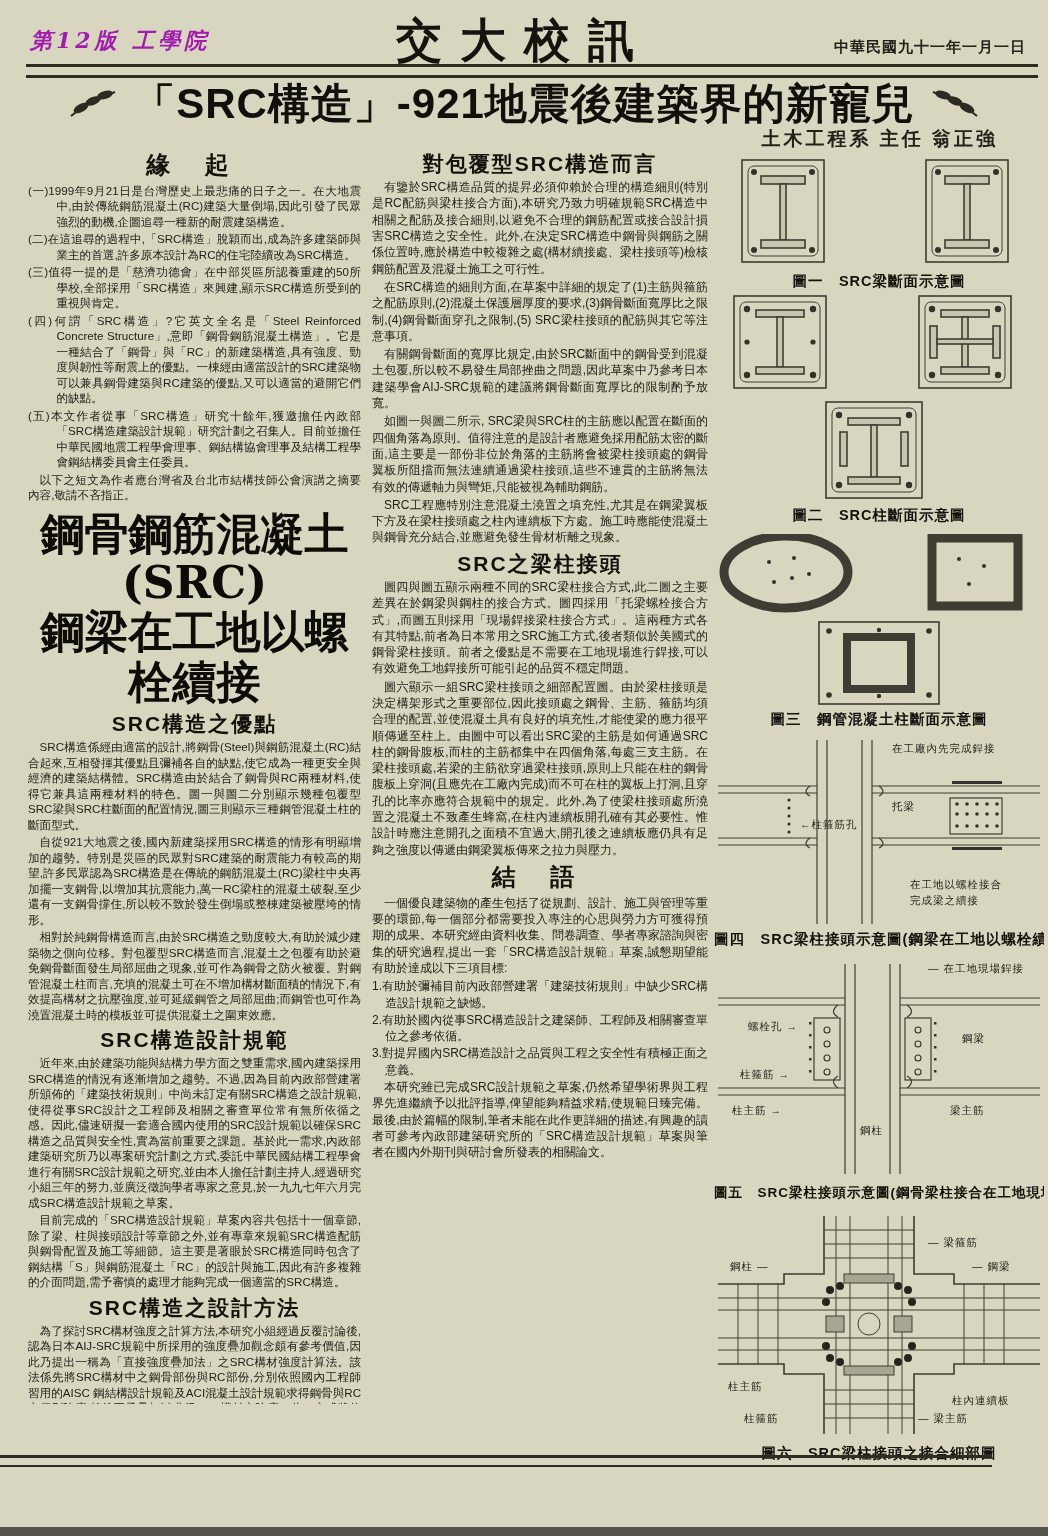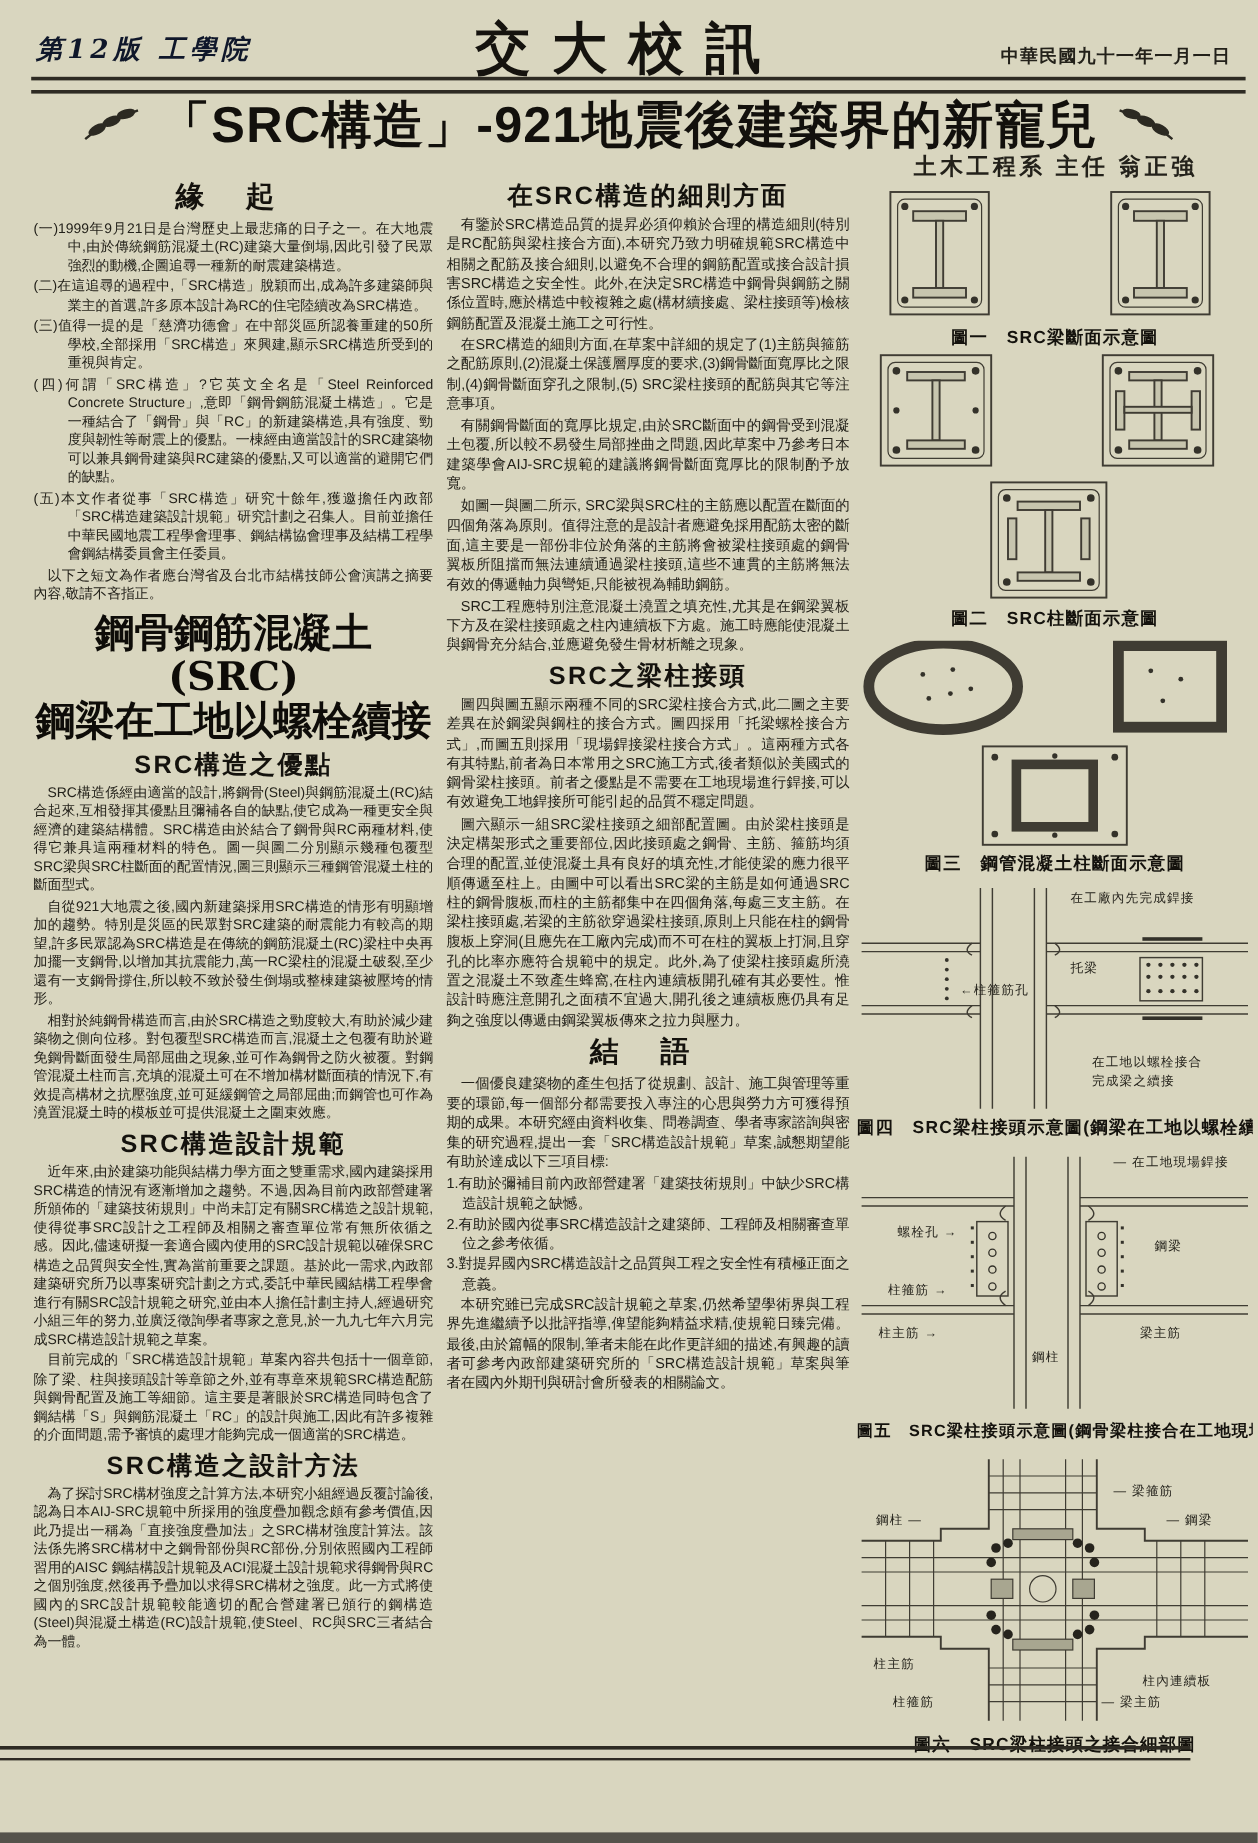--- a/index.html
+++ b/index.html
@@ -1,41 +1,41 @@
 <!DOCTYPE html>
 <html><head>
 <meta charset="utf-8">
 <style>
   html,body{margin:0;padding:0;}
   body{width:1048px;height:1536px;background:#d9d6bf;position:relative;overflow:hidden;
        font-family:"Liberation Sans",sans-serif;color:#23211a;}
   .page{position:absolute;inset:0;}
   
   .edition{position:absolute;left:30px;top:26px;font-family:"DejaVu Serif",serif;
-           font-style:italic;font-weight:bold;font-size:22px;letter-spacing:4px;color:#0f172a;}
+           font-style:italic;font-weight:bold;font-size:22px;letter-spacing:4px;color:#a21caf;}
   .masthead{position:absolute;left:0;right:0;top:10px;text-align:center;
             font-family:"DejaVu Serif",serif;font-weight:900;font-size:46px;letter-spacing:18px;color:#15130e;}
   .issue-date{position:absolute;right:22px;top:38px;font-size:15px;font-weight:bold;letter-spacing:1px;}
   .rule-double{position:absolute;left:26px;right:10px;top:64px;height:8px;
                border-top:3px solid #2e2b23;border-bottom:3px solid #2e2b23;}
   .headline-row{position:absolute;left:20px;right:20px;top:76px;height:56px;
                 display:flex;align-items:center;justify-content:center;gap:14px;}
   .headline{font-size:42px;font-weight:900;letter-spacing:1px;color:#12100c;white-space:nowrap;
             font-family:"Liberation Sans",sans-serif;}
   .byline{position:absolute;right:50px;top:126px;font-size:19px;font-weight:bold;letter-spacing:3px;}
   
   .col{position:absolute;top:146px;overflow:hidden;text-align:justify;}
   .col-left{left:28px;width:333px;height:1258px;font-size:11.6px;line-height:15.5px;}
   .col-mid{left:372px;width:336px;height:1310px;font-size:12px;line-height:16.3px;}
   .col-right{left:714px;width:330px;height:1316px;}
   .sec-h{text-align:center;font-size:21px;font-weight:700;letter-spacing:2px;
          margin:5px 0 3px 0;line-height:1.2;color:#14120d;}
   .sec-h.wide{letter-spacing:14px;font-size:24px;}
   .big-title{text-align:center;font-family:"DejaVu Serif",serif;font-weight:900;
-             font-size:33px;line-height:1.12;letter-spacing:0px;margin:6px 0 2px 0;color:#0e0c08;}
+             font-size:44px;line-height:1.12;letter-spacing:0px;margin:6px 0 2px 0;color:#0e0c08;}
   p.body{margin:0 0 2px 0;text-indent:1em;}
   p.hang{margin:0 0 2px 0;padding-left:2.45em;text-indent:-2.45em;}
   p.goal{margin:0 0 1px 0;padding-left:1.1em;text-indent:-1.1em;}
   
   .fig{position:absolute;left:0;width:330px;}
   .fig svg{display:block;}
   .cap{position:absolute;left:0;right:0;text-align:center;font-size:14.5px;font-weight:700;
        letter-spacing:1px;color:#14120d;white-space:nowrap;}
   .flabel{position:absolute;font-size:10.5px;color:#26241d;white-space:nowrap;letter-spacing:1px;}
   
@@ -101,21 +101,21 @@
     <div class="sec-h">SRC構造設計規範</div>
     <p class="body">近年來,由於建築功能與結構力學方面之雙重需求,國內建築採用SRC構造的情況有逐漸增加之趨勢。不過,因為目前內政部營建署所頒佈的「建築技術規則」中尚未訂定有關SRC構造之設計規範,使得從事SRC設計之工程師及相關之審查單位常有無所依循之感。因此,儘速研擬一套適合國內使用的SRC設計規範以確保SRC構造之品質與安全性,實為當前重要之課題。基於此一需求,內政部建築研究所乃以專案研究計劃之方式,委託中華民國結構工程學會進行有關SRC設計規範之研究,並由本人擔任計劃主持人,經過研究小組三年的努力,並廣泛徵詢學者專家之意見,於一九九七年六月完成SRC構造設計規範之草案。</p>
     <p class="body">目前完成的「SRC構造設計規範」草案內容共包括十一個章節,除了梁、柱與接頭設計等章節之外,並有專章來規範SRC構造配筋與鋼骨配置及施工等細節。這主要是著眼於SRC構造同時包含了鋼結構「S」與鋼筋混凝土「RC」的設計與施工,因此有許多複雜的介面問題,需予審慎的處理才能夠完成一個適當的SRC構造。</p>
 
     <div class="sec-h">SRC構造之設計方法</div>
     <p class="body">為了探討SRC構材強度之計算方法,本研究小組經過反覆討論後,認為日本AIJ-SRC規範中所採用的強度疊加觀念頗有參考價值,因此乃提出一稱為「直接強度疊加法」之SRC構材強度計算法。該法係先將SRC構材中之鋼骨部份與RC部份,分別依照國內工程師習用的AISC 鋼結構設計規範及ACI混凝土設計規範求得鋼骨與RC之個別強度,然後再予疊加以求得SRC構材之強度。此一方式將使國內的SRC設計規範較能適切的配合營建署已頒行的鋼構造(Steel)與混凝土構造(RC)設計規範,使Steel、RC與SRC三者結合為一體。</p>
   </div>
 
   <div class="col col-mid">
 
-    <div class="sec-h">在SRC構造的細則方面</div>
+    <div class="sec-h">對包覆型SRC構造而言</div>
     <p class="body">有鑒於SRC構造品質的提昇必須仰賴於合理的構造細則(特別是RC配筋與梁柱接合方面),本研究乃致力明確規範SRC構造中相關之配筋及接合細則,以避免不合理的鋼筋配置或接合設計損害SRC構造之安全性。此外,在決定SRC構造中鋼骨與鋼筋之關係位置時,應於構造中較複雜之處(構材續接處、梁柱接頭等)檢核鋼筋配置及混凝土施工之可行性。</p>
     <p class="body">在SRC構造的細則方面,在草案中詳細的規定了(1)主筋與箍筋之配筋原則,(2)混凝土保護層厚度的要求,(3)鋼骨斷面寬厚比之限制,(4)鋼骨斷面穿孔之限制,(5) SRC梁柱接頭的配筋與其它等注意事項。</p>
     <p class="body">有關鋼骨斷面的寬厚比規定,由於SRC斷面中的鋼骨受到混凝土包覆,所以較不易發生局部挫曲之問題,因此草案中乃參考日本建築學會AIJ-SRC規範的建議將鋼骨斷面寬厚比的限制酌予放寬。</p>
     <p class="body">如圖一與圖二所示, SRC梁與SRC柱的主筋應以配置在斷面的四個角落為原則。值得注意的是設計者應避免採用配筋太密的斷面,這主要是一部份非位於角落的主筋將會被梁柱接頭處的鋼骨翼板所阻擋而無法連續通過梁柱接頭,這些不連貫的主筋將無法有效的傳遞軸力與彎矩,只能被視為輔助鋼筋。</p>
     <p class="body">SRC工程應特別注意混凝土澆置之填充性,尤其是在鋼梁翼板下方及在梁柱接頭處之柱內連續板下方處。施工時應能使混凝土與鋼骨充分結合,並應避免發生骨材析離之現象。</p>
 
     <div class="sec-h">SRC之梁柱接頭</div>
     <p class="body">圖四與圖五顯示兩種不同的SRC梁柱接合方式,此二圖之主要差異在於鋼梁與鋼柱的接合方式。圖四採用「托梁螺栓接合方式」,而圖五則採用「現場銲接梁柱接合方式」。這兩種方式各有其特點,前者為日本常用之SRC施工方式,後者類似於美國式的鋼骨梁柱接頭。前者之優點是不需要在工地現場進行銲接,可以有效避免工地銲接所可能引起的品質不穩定問題。</p>
     <p class="body">圖六顯示一組SRC梁柱接頭之細部配置圖。由於梁柱接頭是決定構架形式之重要部位,因此接頭處之鋼骨、主筋、箍筋均須合理的配置,並使混凝土具有良好的填充性,才能使梁的應力很平順傳遞至柱上。由圖中可以看出SRC梁的主筋是如何通過SRC柱的鋼骨腹板,而柱的主筋都集中在四個角落,每處三支主筋。在梁柱接頭處,若梁的主筋欲穿過梁柱接頭,原則上只能在柱的鋼骨腹板上穿洞(且應先在工廠內完成)而不可在柱的翼板上打洞,且穿孔的比率亦應符合規範中的規定。此外,為了使梁柱接頭處所澆置之混凝土不致產生蜂窩,在柱內連續板開孔確有其必要性。惟設計時應注意開孔之面積不宜過大,開孔後之連續板應仍具有足夠之強度以傳遞由鋼梁翼板傳來之拉力與壓力。</p>
 

